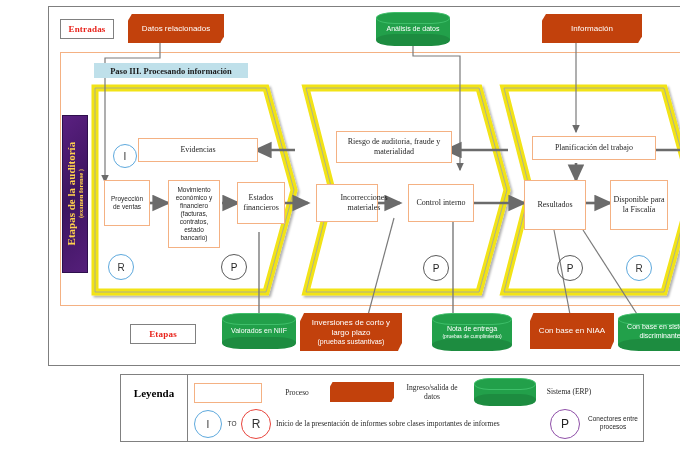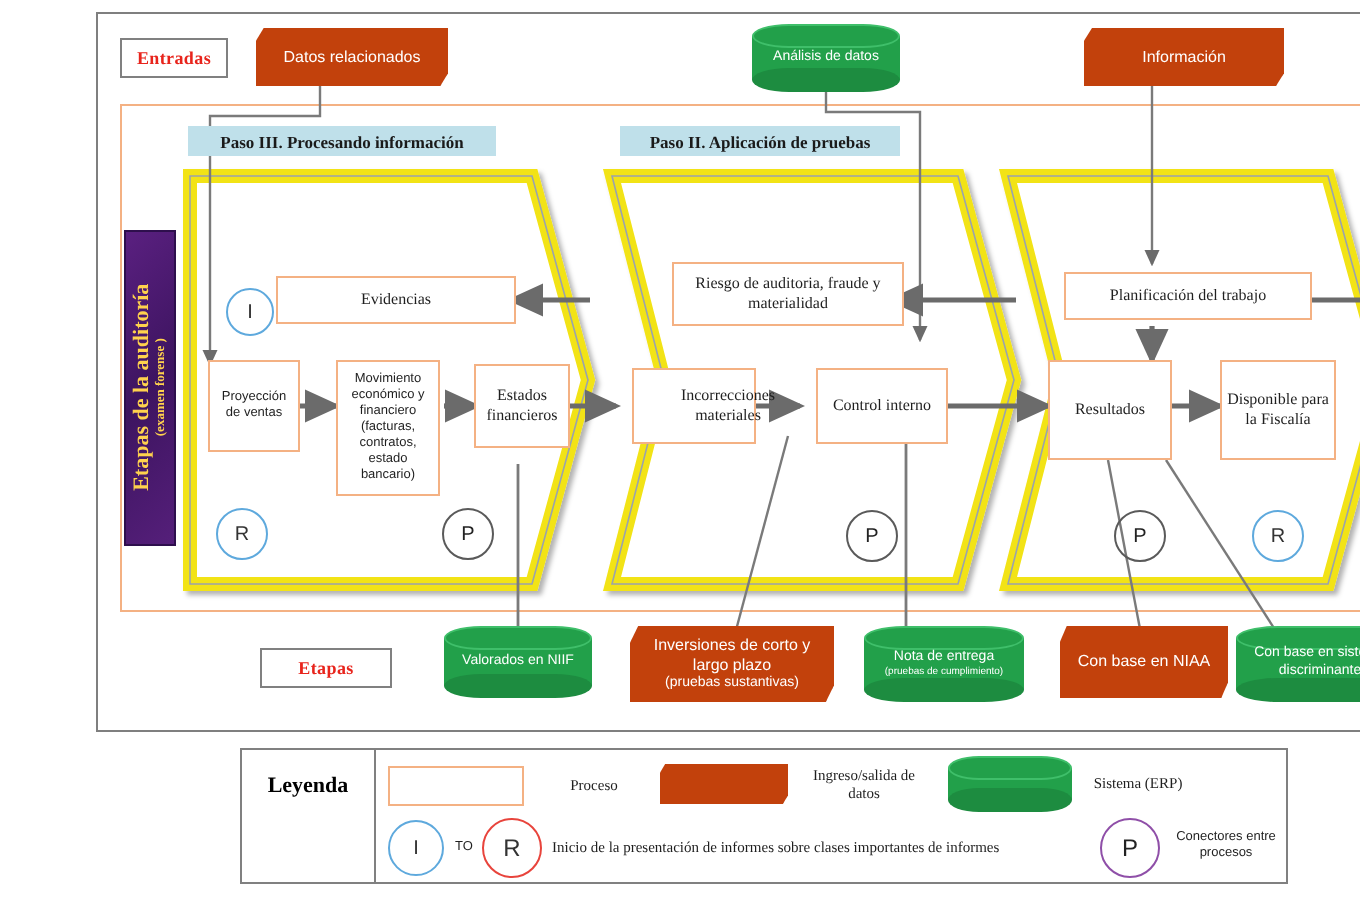--- a/index.html
+++ b/index.html
@@ -148,21 +148,20 @@
     <path d="M534,163 L534,180" fill="none" stroke="#6b6b6b" stroke-width="2.6" marker-end="url(#ah)"></path>
 
     <path d="M217,232 L217,325" fill="none" stroke="#7a7a7a" stroke-width="1.4" marker-end="url(#ah)"></path>
     <path d="M352,218 L322,330" fill="none" stroke="#7a7a7a" stroke-width="1.2" marker-end="url(#ah)"></path>
     <path d="M411,218 L411,325" fill="none" stroke="#7a7a7a" stroke-width="1.4" marker-end="url(#ah)"></path>
     <path d="M512,230 L530,325" fill="none" stroke="#7a7a7a" stroke-width="1.2" marker-end="url(#ah)"></path>
     <path d="M541,230 L602,325" fill="none" stroke="#7a7a7a" stroke-width="1.2" marker-end="url(#ah)"></path>
   </svg>
 
   <div class="abs step-hdr" style="left:52px;top:63px;width:154px;height:15px;">Paso III. Procesando información</div>
-  <div class="abs step-hdr" style="left:268px;top:63px;width:140px;height:15px;">Paso II. Aplicación de pruebas</div>
 
   <div class="abs proc" style="left:96px;top:138px;width:120px;height:24px;">Evidencias</div>
 
   <div class="abs proc small" style="left:62px;top:180px;width:46px;height:46px;">Proyección de ventas</div>
   <div class="abs proc small" style="left:126px;top:180px;width:52px;height:68px;">Movimiento económico y financiero (facturas, contratos, estado bancario)</div>
   <div class="abs proc" style="left:195px;top:182px;width:48px;height:42px;">Estados financieros</div>
 
   <div class="abs circ blue" style="left:71px;top:144px;width:24px;height:24px;">I</div>
   <div class="abs circ blue" style="left:66px;top:254px;width:26px;height:26px;">R</div>
   <div class="abs circ grey" style="left:179px;top:254px;width:26px;height:26px;">P</div>
@@ -187,21 +186,21 @@
   <div class="abs cyl" style="left:180px;top:313px;width:74px;height:36px;">
     <div class="shadow"></div>
       <div class="body"></div>
       <div class="bot"></div>
       <div class="top"></div>
     <div class="lbl">
         <span>Valorados en NIIF</span>
       </div>
   </div>
 
-  <div class="abs dark-box" style="left:273px;top:313px;width:102px;height:38px;flex-direction:column;">
+  <div class="abs dark-box" style="left:258px;top:313px;width:102px;height:38px;flex-direction:column;">
     <span>Inversiones de corto y largo plazo</span>
     <span style="font-size:7px;">(pruebas sustantivas)</span>
   </div>
 
   <div class="abs cyl" style="left:390px;top:313px;width:80px;height:38px;">
     <div class="shadow"></div>
       <div class="body"></div>
       <div class="bot"></div>
       <div class="top"></div>
     <div class="lbl">

